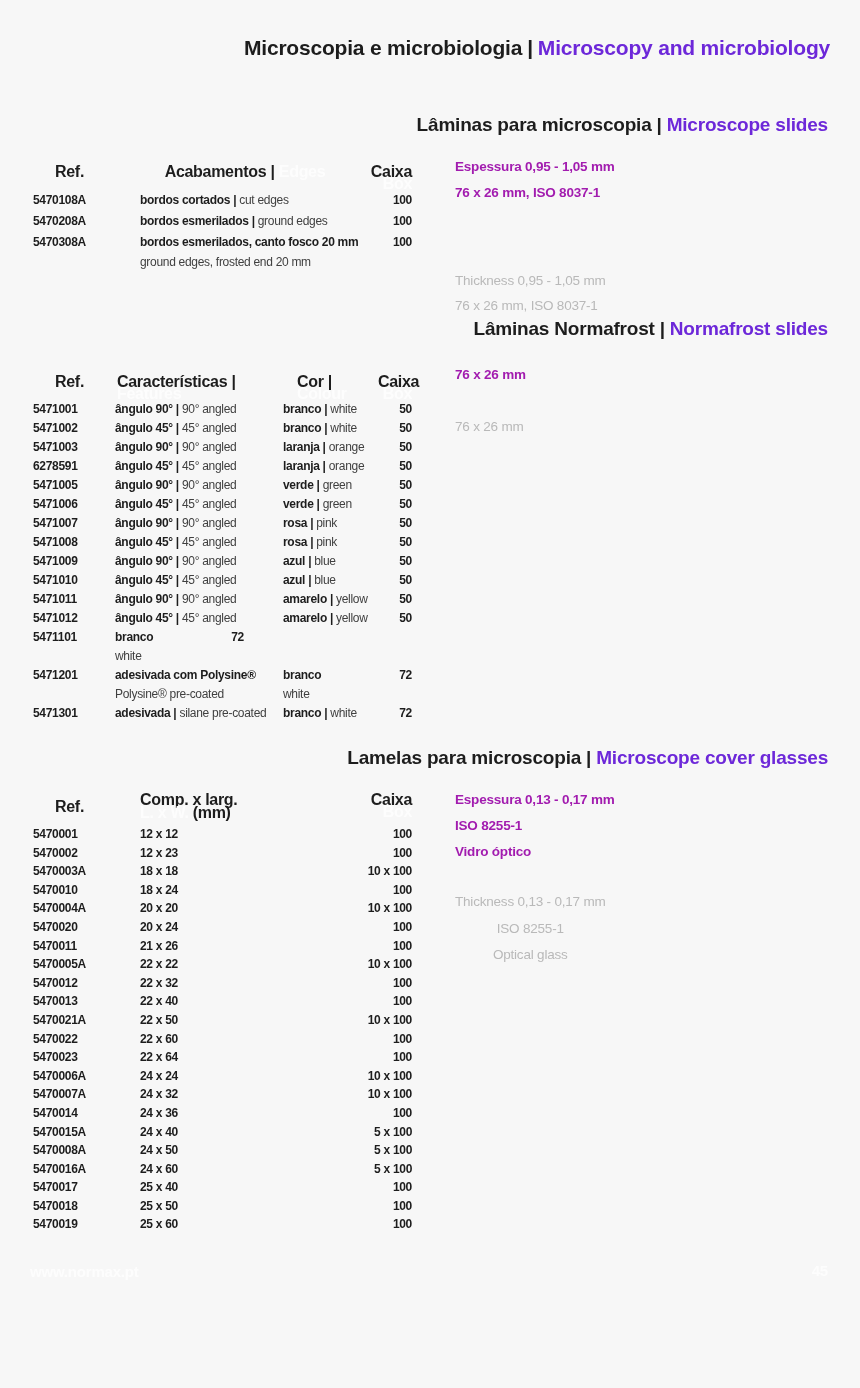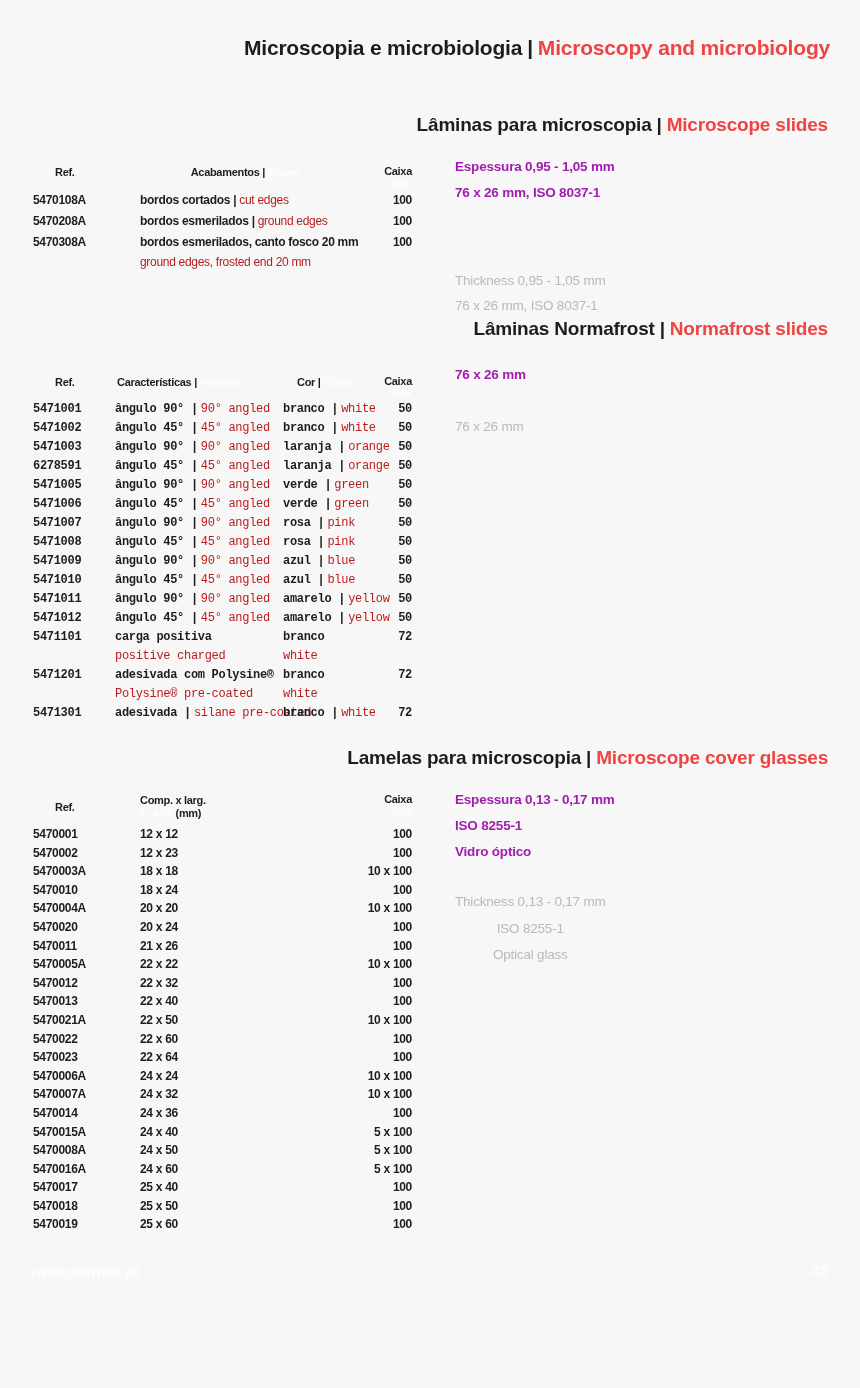--- a/index.html
+++ b/index.html
@@ -4,38 +4,38 @@
 <style>
   * { margin:0; padding:0; box-sizing:border-box; }
   html,body { width:860px; height:1388px; }
   body {
     position:relative; overflow:hidden;
     background:#f7f7f7;
     font-family:"Liberation Sans","DejaVu Sans",sans-serif;
     letter-spacing:-0.2px;
   }
   .dark  { color:#1d1d1d; font-weight:bold; }
-  .gray  { color:#ef4444; font-weight:bold; }
-  .grayn { color:#b91c1c; font-weight:normal; }
+  .gray  { color:#6d28d9; font-weight:bold; }
+  .grayn { color:#404040; font-weight:normal; }
   .faint { color:#fdfdfd; font-weight:bold; }
   .sep   { margin:0 5px; }
 
   
   .page-title { position:absolute; top:34px; right:30px; font-size:21px; line-height:28px; white-space:nowrap; }
   .sec-heading { position:absolute; right:32px; font-size:19px; line-height:26px; white-space:nowrap; }
   #h-slides     { top:112px; }
   #h-normafrost { top:316px; }
   #h-cover      { top:745px; }
 
   
   .t { position:absolute; left:33px; width:379px; font-size:12px; letter-spacing:-0.3px; }
   .t-head { display:flex; align-items:flex-start; }
   .t-row  { display:flex; align-items:flex-start; white-space:nowrap; }
   .cell { flex-shrink:0; }
-  .th { font-size:11px; line-height:12px; }
+  .th { font-size:16px; line-height:12px; }
   .qty-head { text-align:right; }
   .qty-head div { line-height:11.5px; }
 
   
   #t-slides { top:160px; }
   #t-slides .t-head { height:30px; padding-top:6px; }
   #t-slides .c-ref    { width:107px; }
   #t-slides .c-finish { width:210px; }
   #t-slides .c-qty    { width:62px; text-align:right; }
   #t-slides .t-head .c-ref { padding-left:22px; }
@@ -46,21 +46,21 @@
   
   #t-normafrost { top:372px; }
   #t-normafrost .t-head { height:28px; padding-top:4px; }
   #t-normafrost .c-ref   { width:82px; }
   #t-normafrost .c-feat  { width:168px; }
   #t-normafrost .c-color { width:95px; }
   #t-normafrost .c-qty   { width:34px; text-align:right; }
   #t-normafrost .t-head .c-ref { padding-left:22px; }
   #t-normafrost .t-head .c-feat { padding-left:2px; text-align:left; }
   #t-normafrost .t-head .c-color { padding-left:14px; }
-  #t-normafrost .t-row { line-height:19px;font-family:Liberation Mono, monospace; }
+  #t-normafrost .t-row { line-height:19px; }
   #t-normafrost .t-row .line { line-height:19px; }
 
   
   #t-cover { top:789px; }
   #t-cover .t-head { height:36px; padding-top:5px; }
   #t-cover .c-ref  { width:107px; }
   #t-cover .c-size { width:190px; text-align:left; }
   #t-cover .c-qty  { width:82px; text-align:right; }
   #t-cover .t-head .c-ref { padding-left:22px; padding-top:7px; }
   #t-cover .size-head div { line-height:12.5px; }
@@ -230,24 +230,20 @@
           <div class="cell c-qty dark">50</div>
         </div>
         <div class="t-row">
           <div class="cell c-ref dark">5471012</div>
           <div class="cell c-feat"><span class="dark">ângulo 45° |</span><span class="grayn pad">45° angled</span></div>
           <div class="cell c-color"><span class="dark">amarelo |</span><span class="grayn pad">yellow</span></div>
           <div class="cell c-qty dark">50</div>
         </div>
         <div class="t-row">
           <div class="cell c-ref dark">5471101</div>
-          <div class="cell c-feat">
-            <div class="dark line">carga positiva</div>
-            <div class="grayn line">positive charged</div>
-          </div>
           <div class="cell c-color">
             <div class="dark line">branco</div>
             <div class="grayn line">white</div>
           </div>
           <div class="cell c-qty dark">72</div>
         </div>
         <div class="t-row">
           <div class="cell c-ref dark">5471201</div>
           <div class="cell c-feat">
             <div class="dark line">adesivada com Polysine®</div>

